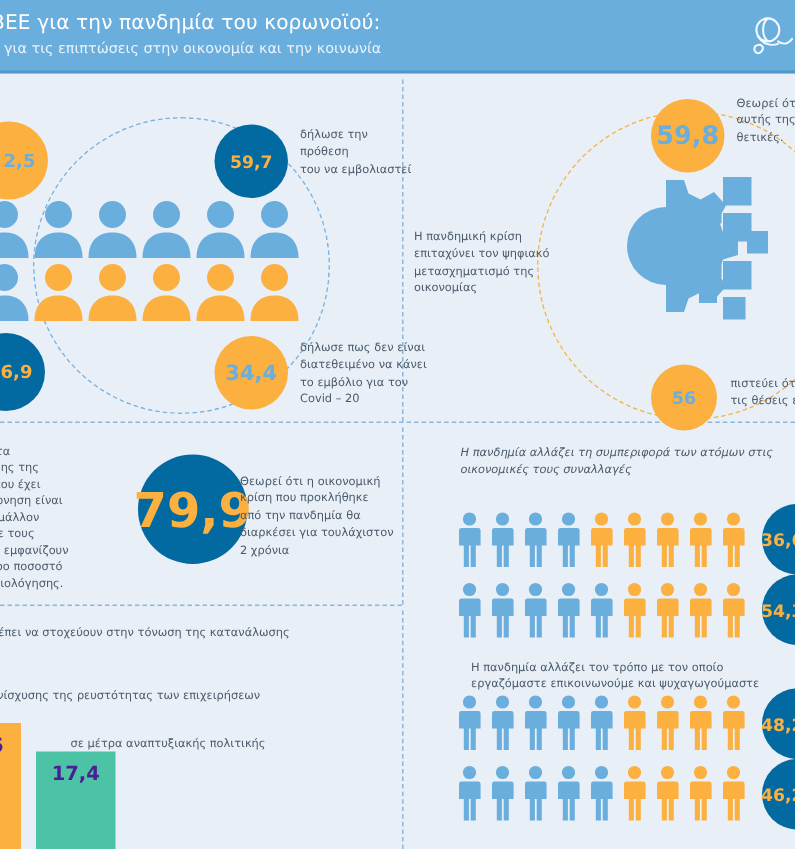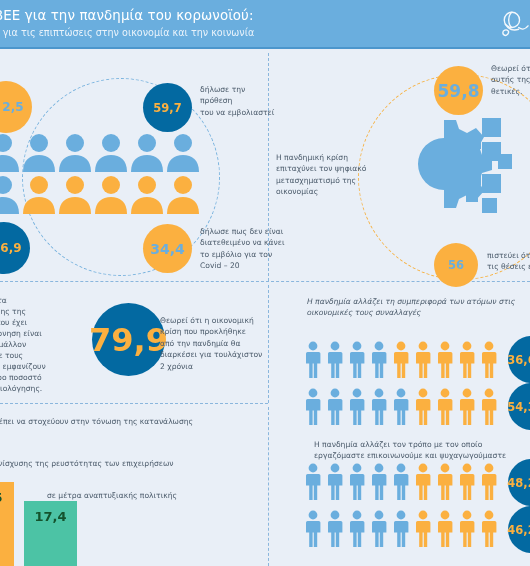--- a/index.html
+++ b/index.html
@@ -86,21 +86,21 @@
   
   .bust { position: absolute; }
   .person { position: absolute; }
 
   
   .bar {
     position: absolute;
     display: flex; align-items: flex-start; justify-content: center;
   }
   .bar .barval {
-    color: #14532d; font-weight: bold; font-size: 13px;
+    color: #4c1d95; font-weight: bold; font-size: 13px;
     margin-top: 8px;
   }
   .bar.orange { background: #fbb040; }
   .bar.green  { background: #4cc3a5; }
 </style>
 </head>
 <body>
 
 <div id="page">
 

